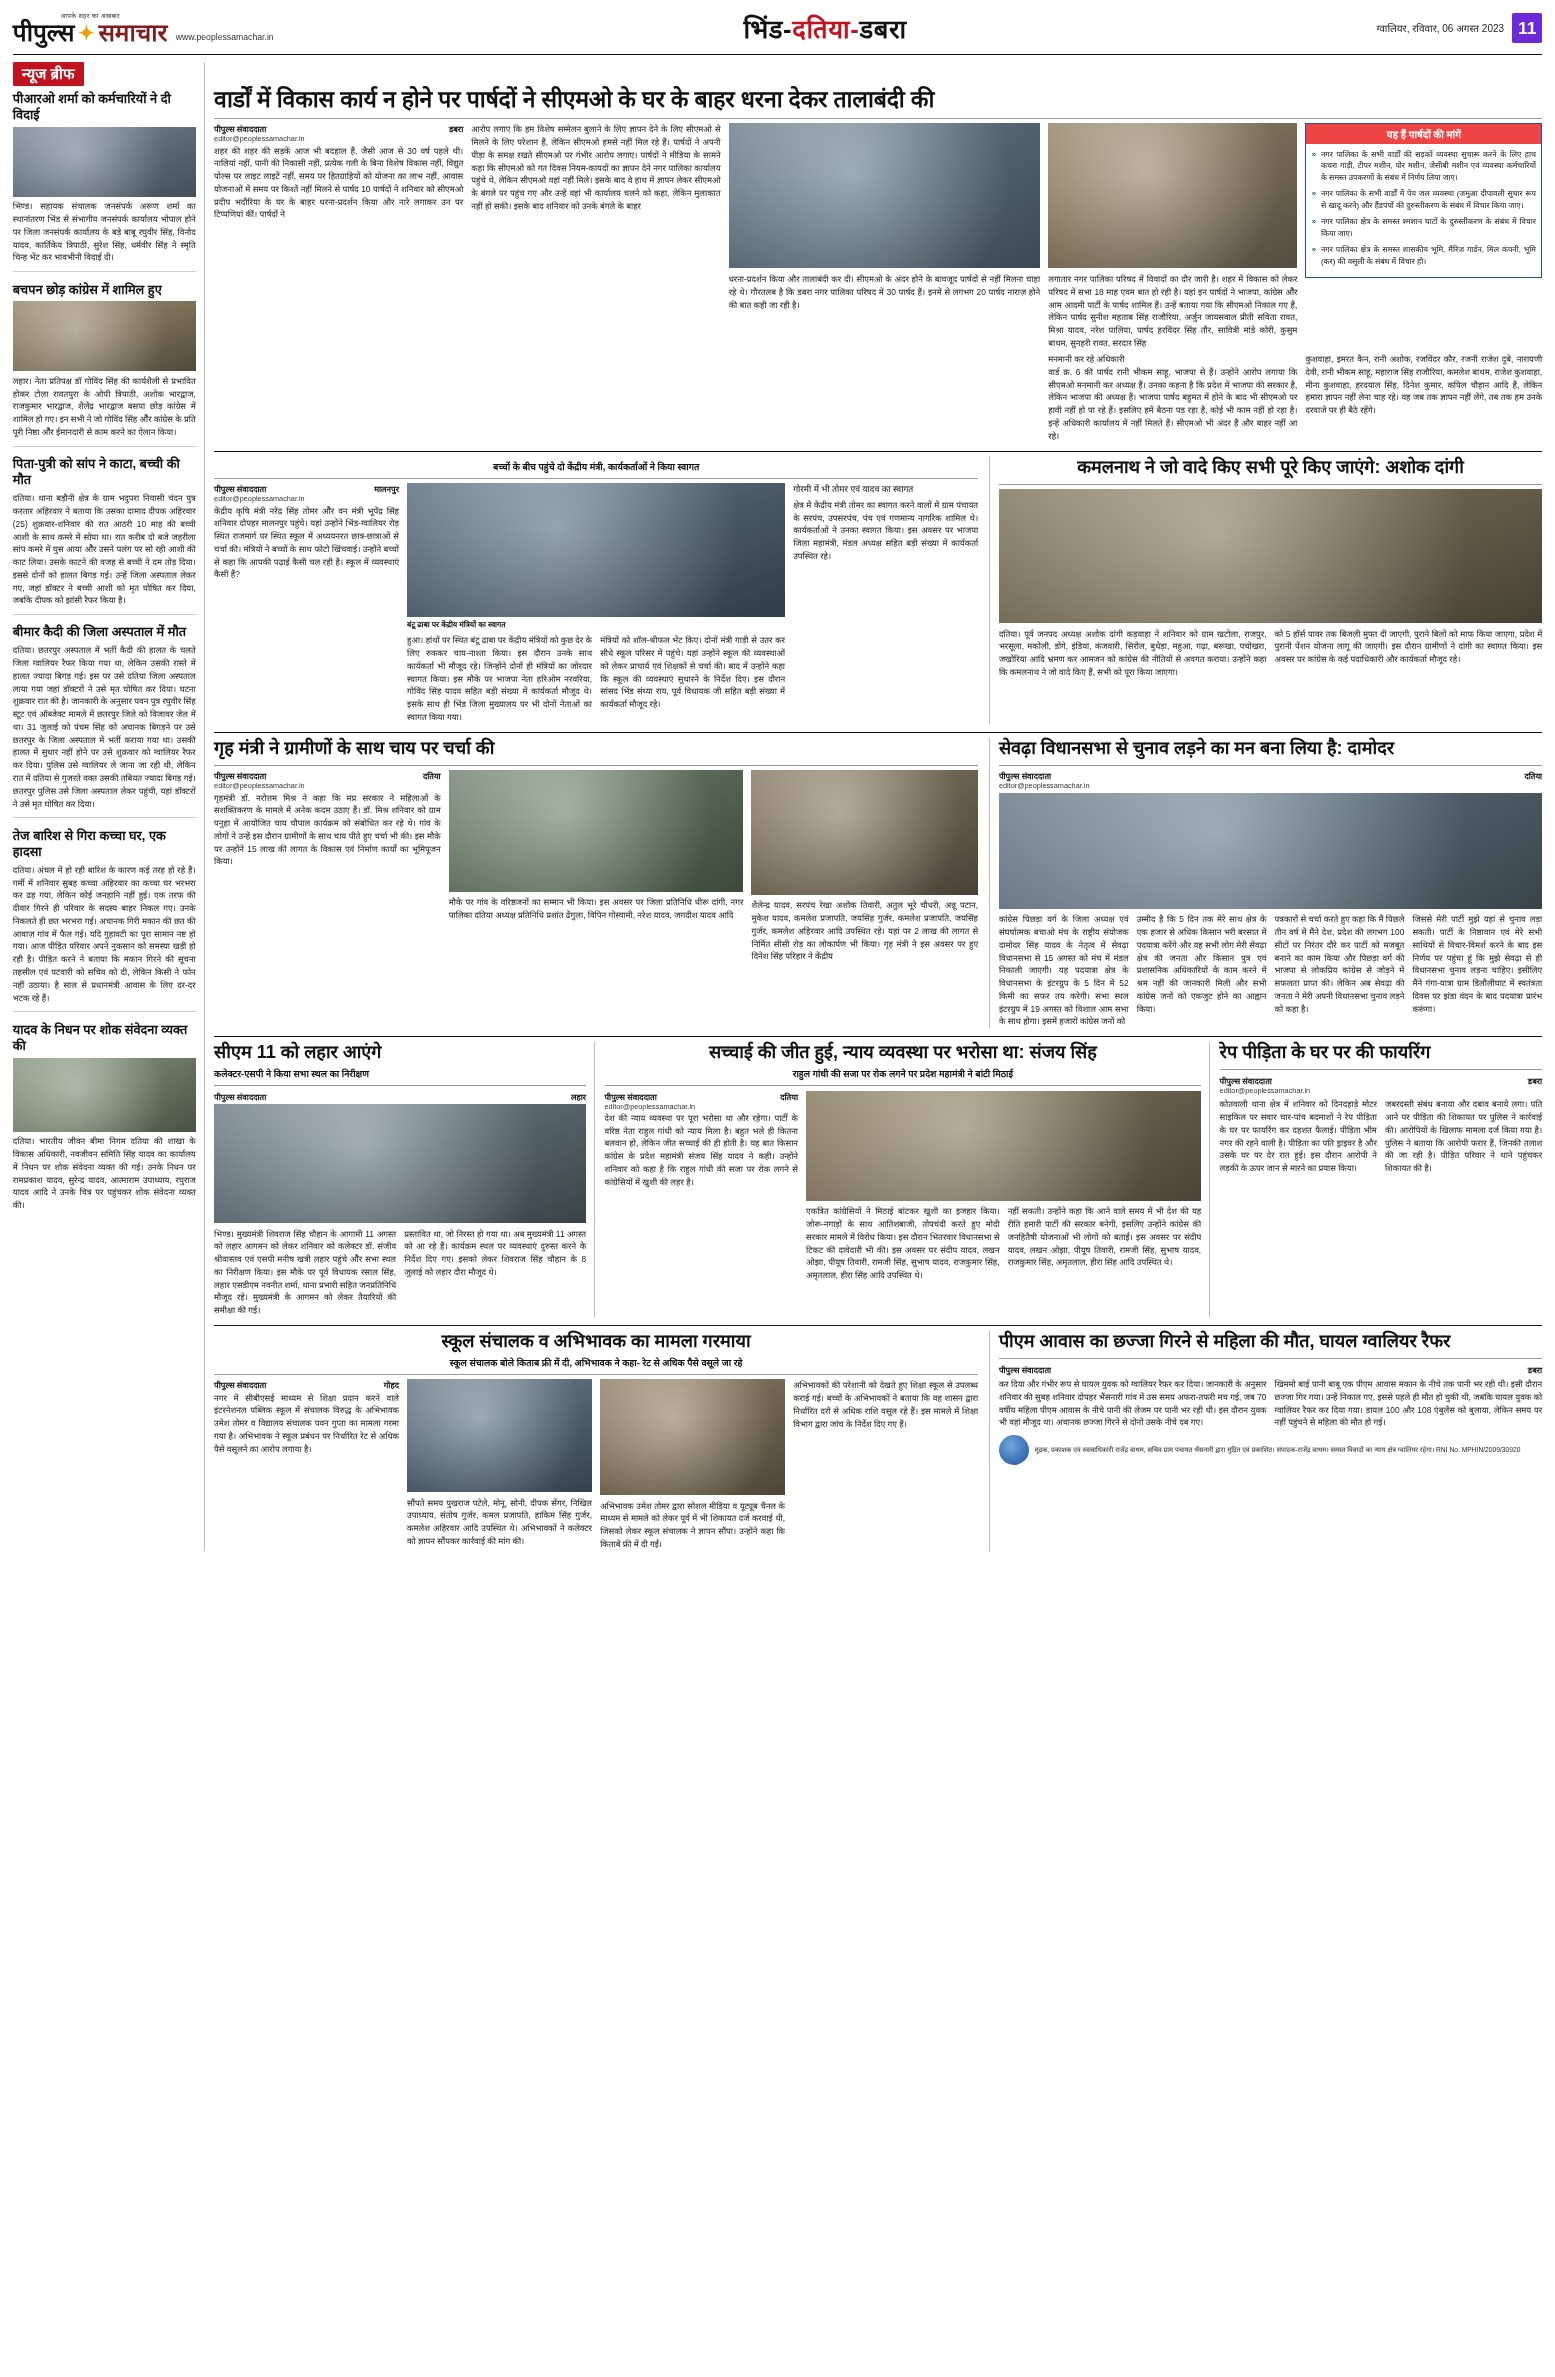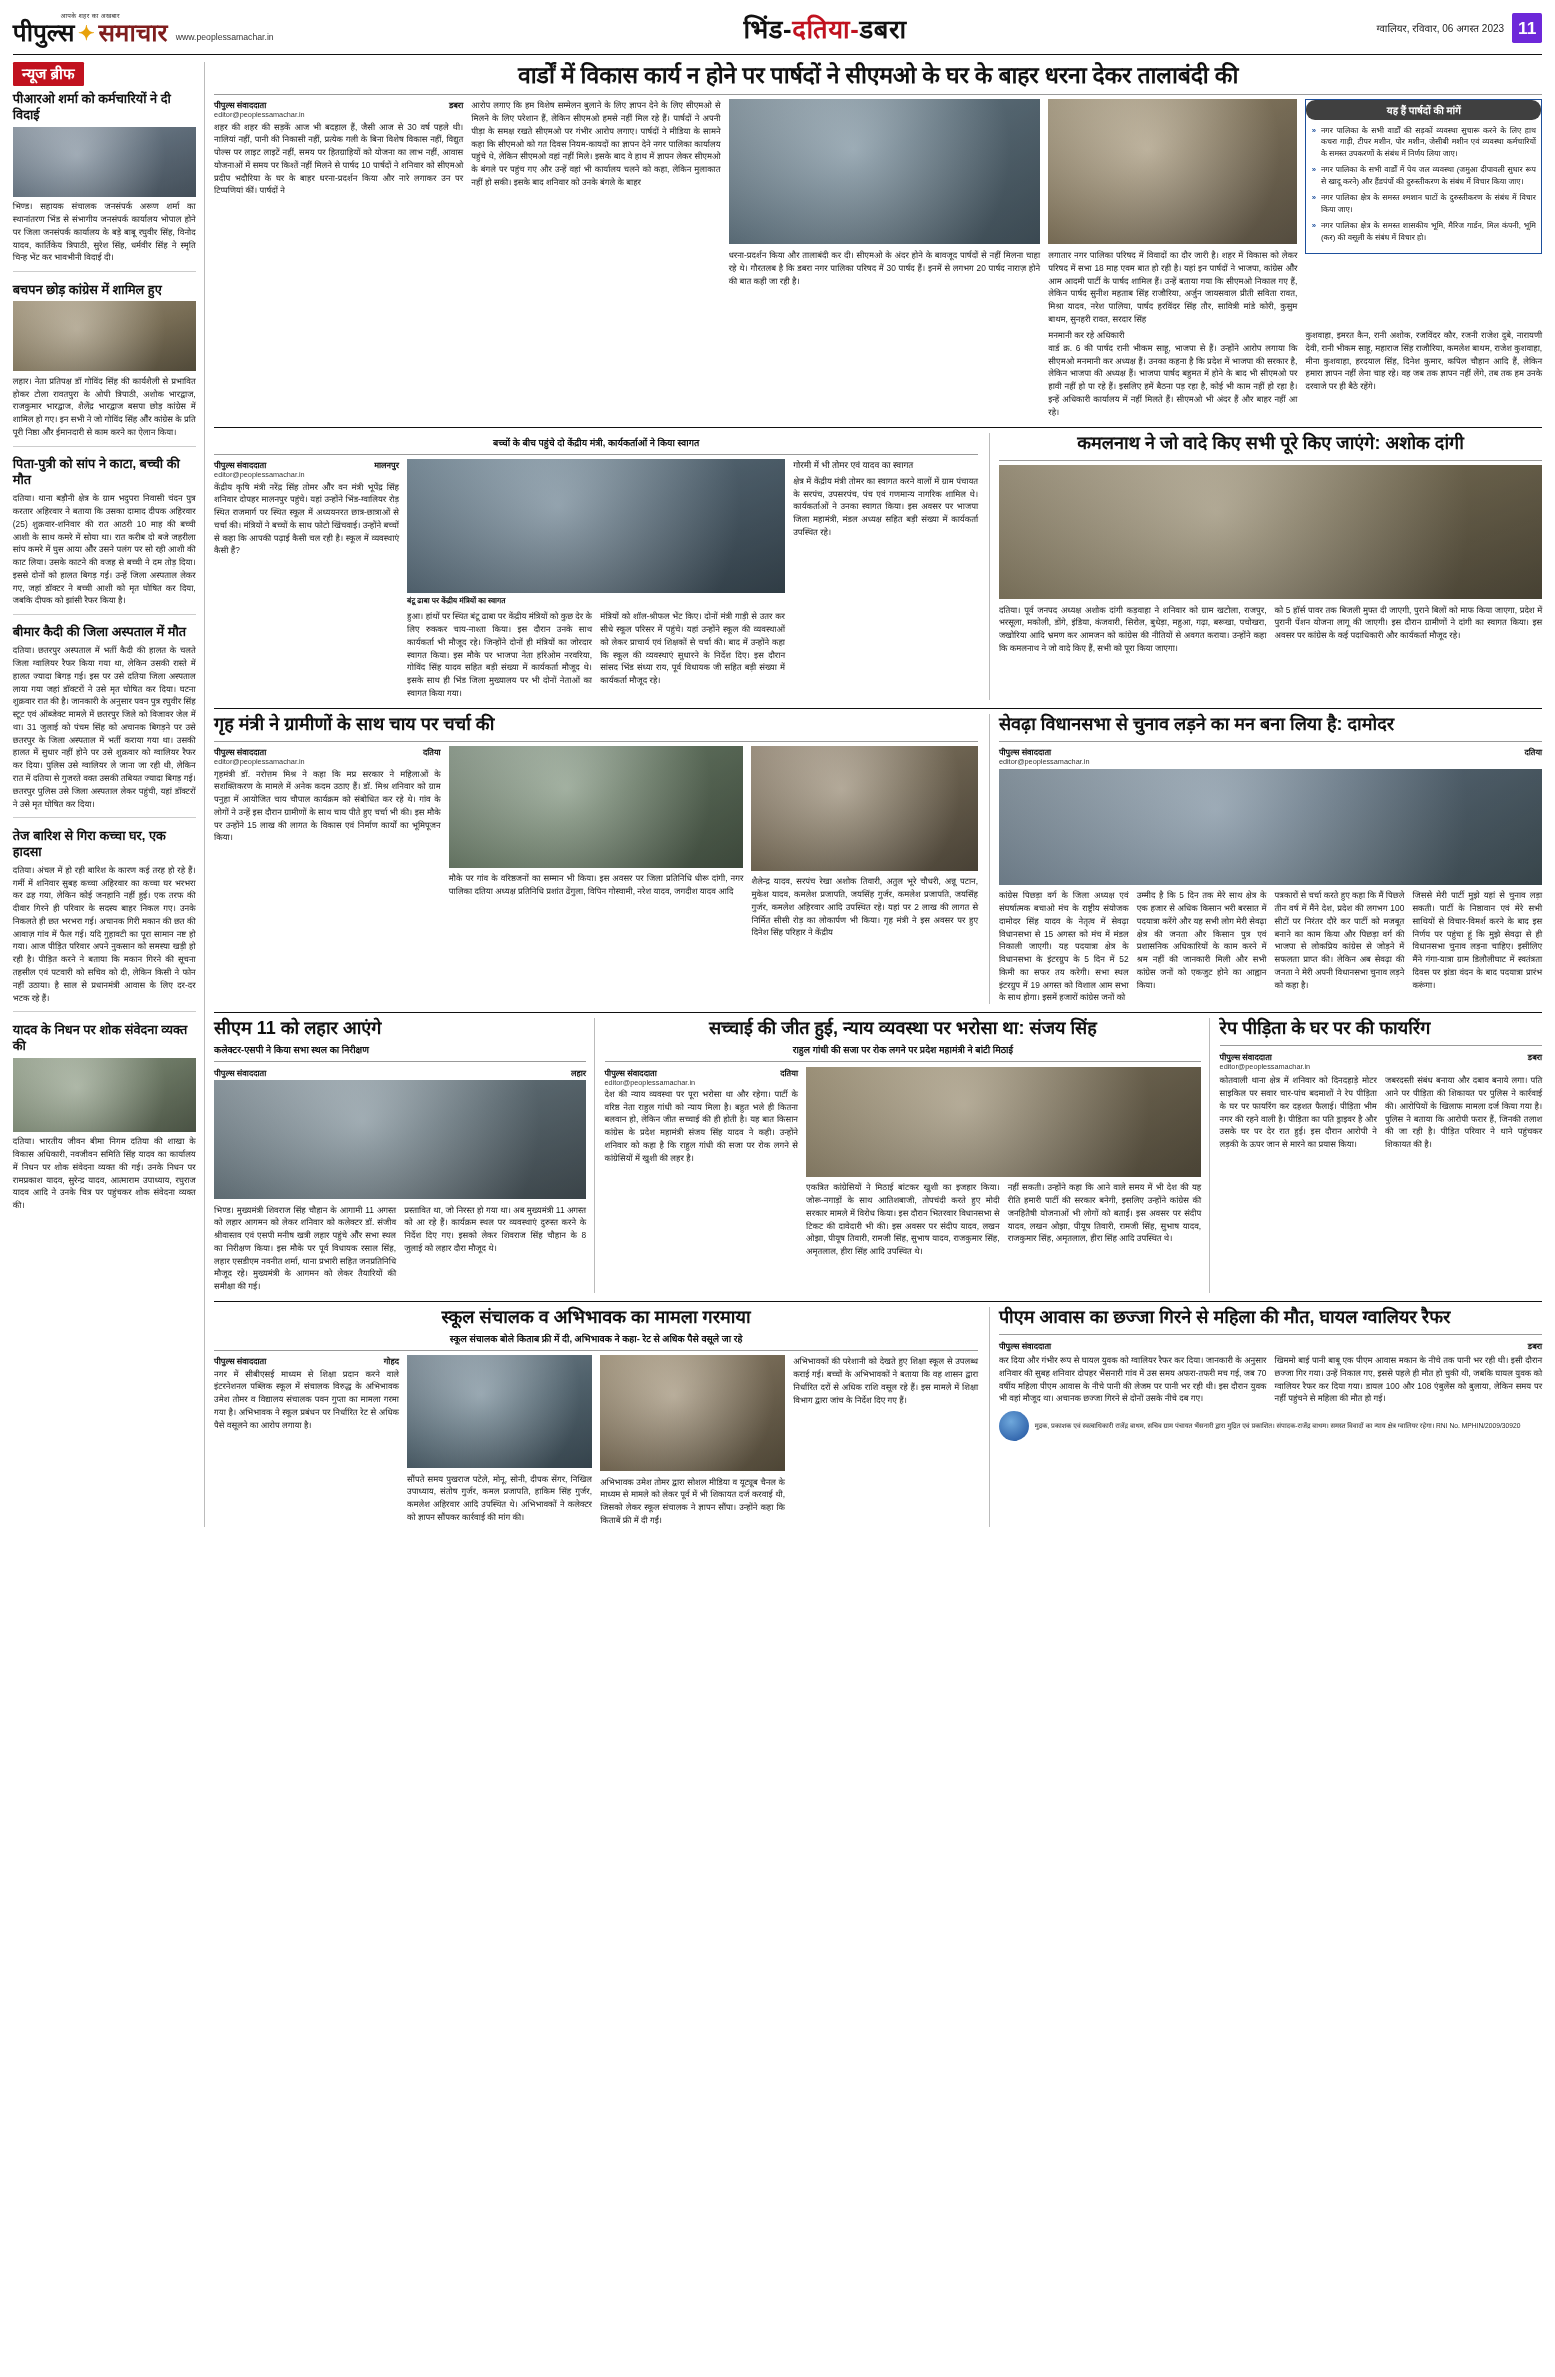--- a/index.html
+++ b/index.html
@@ -85,22 +85,23 @@
   .rail-photo::after{
     content:""; position:absolute; inset:0;
     background:radial-gradient(circle at 35% 40%, rgba(255,255,255,.30), rgba(0,0,0,.15) 70%);
   }
   .rail-body { font-size: 8.4px; line-height:1.52; text-align:justify; color:#1a1a1a; }
 
   
   .main { display:flex; flex-direction:column; gap:8.1px; }
 
   .hl-headline {
-    font-size: 23px; font-weight:bold; line-height:1.18; text-align:center;
+    font-size: 23px; font-weight:bold; line-height:1.18; text-align:left;
     letter-spacing:-0.2px;
+    margin-top:24px;
   }
   .hl-sub {
     font-size: 11px; font-weight:bold; text-align:center; margin-top:4.1px; color:#111;
   }
   .hr-thin { border-top:0.6px solid #999; margin:5.2px 0 4.6px; }
 
   .byline { font-size:8.1px; font-weight:bold; margin-bottom:1.2px; }
   .byline .mail { display:block; font-weight:normal; font-size:7.3px; color:#333; }
 
   .cols { display:grid; gap:8.1px; }
@@ -127,22 +128,22 @@
   .ph-h { height:116px; background:linear-gradient(150deg,#c1b195,#92836a 50%,#625844); }
   .ph-i { height:119px; background:linear-gradient(160deg,#a3b2bb,#6f8089 50%,#4a565c); }
   .ph-j { height:110px; background:linear-gradient(150deg,#bcae8f,#8d8167 50%,#5e5644); }
   .ph-k { height:113px; background:linear-gradient(160deg,#96a8b5,#667c89 50%,#435560); }
 
   .cap { font-size:7.5px; font-weight:bold; line-height:1.4; margin-top:2.9px; }
 
   
   .demand-box { border:0.6px solid #1d4f9c; }
   .demand-head {
-    background:#404040; color:#fff; font-size:10px; font-weight:bold;
-    text-align:center; padding:2.9px 2.3px;border-radius:9px;
+    background:#ef4444; color:#fff; font-size:10px; font-weight:bold;
+    text-align:center; padding:2.9px 2.3px;
   }
   .demand-body { padding:4.6px 5.2px; font-size:7.8px; line-height:1.5; }
   .demand-body ul { list-style:none; margin:0; padding:0; }
   .demand-body li { position:relative; padding-left:9.3px; margin-bottom:4.6px; text-align:justify;}
   .demand-body li::before{
     content:"»"; position:absolute; left:0; top:0; color:#1d4f9c; font-weight:bold;
   }
 
   .sec-head {
     font-size: 18px; font-weight:bold; line-height:1.2; text-align:center;

